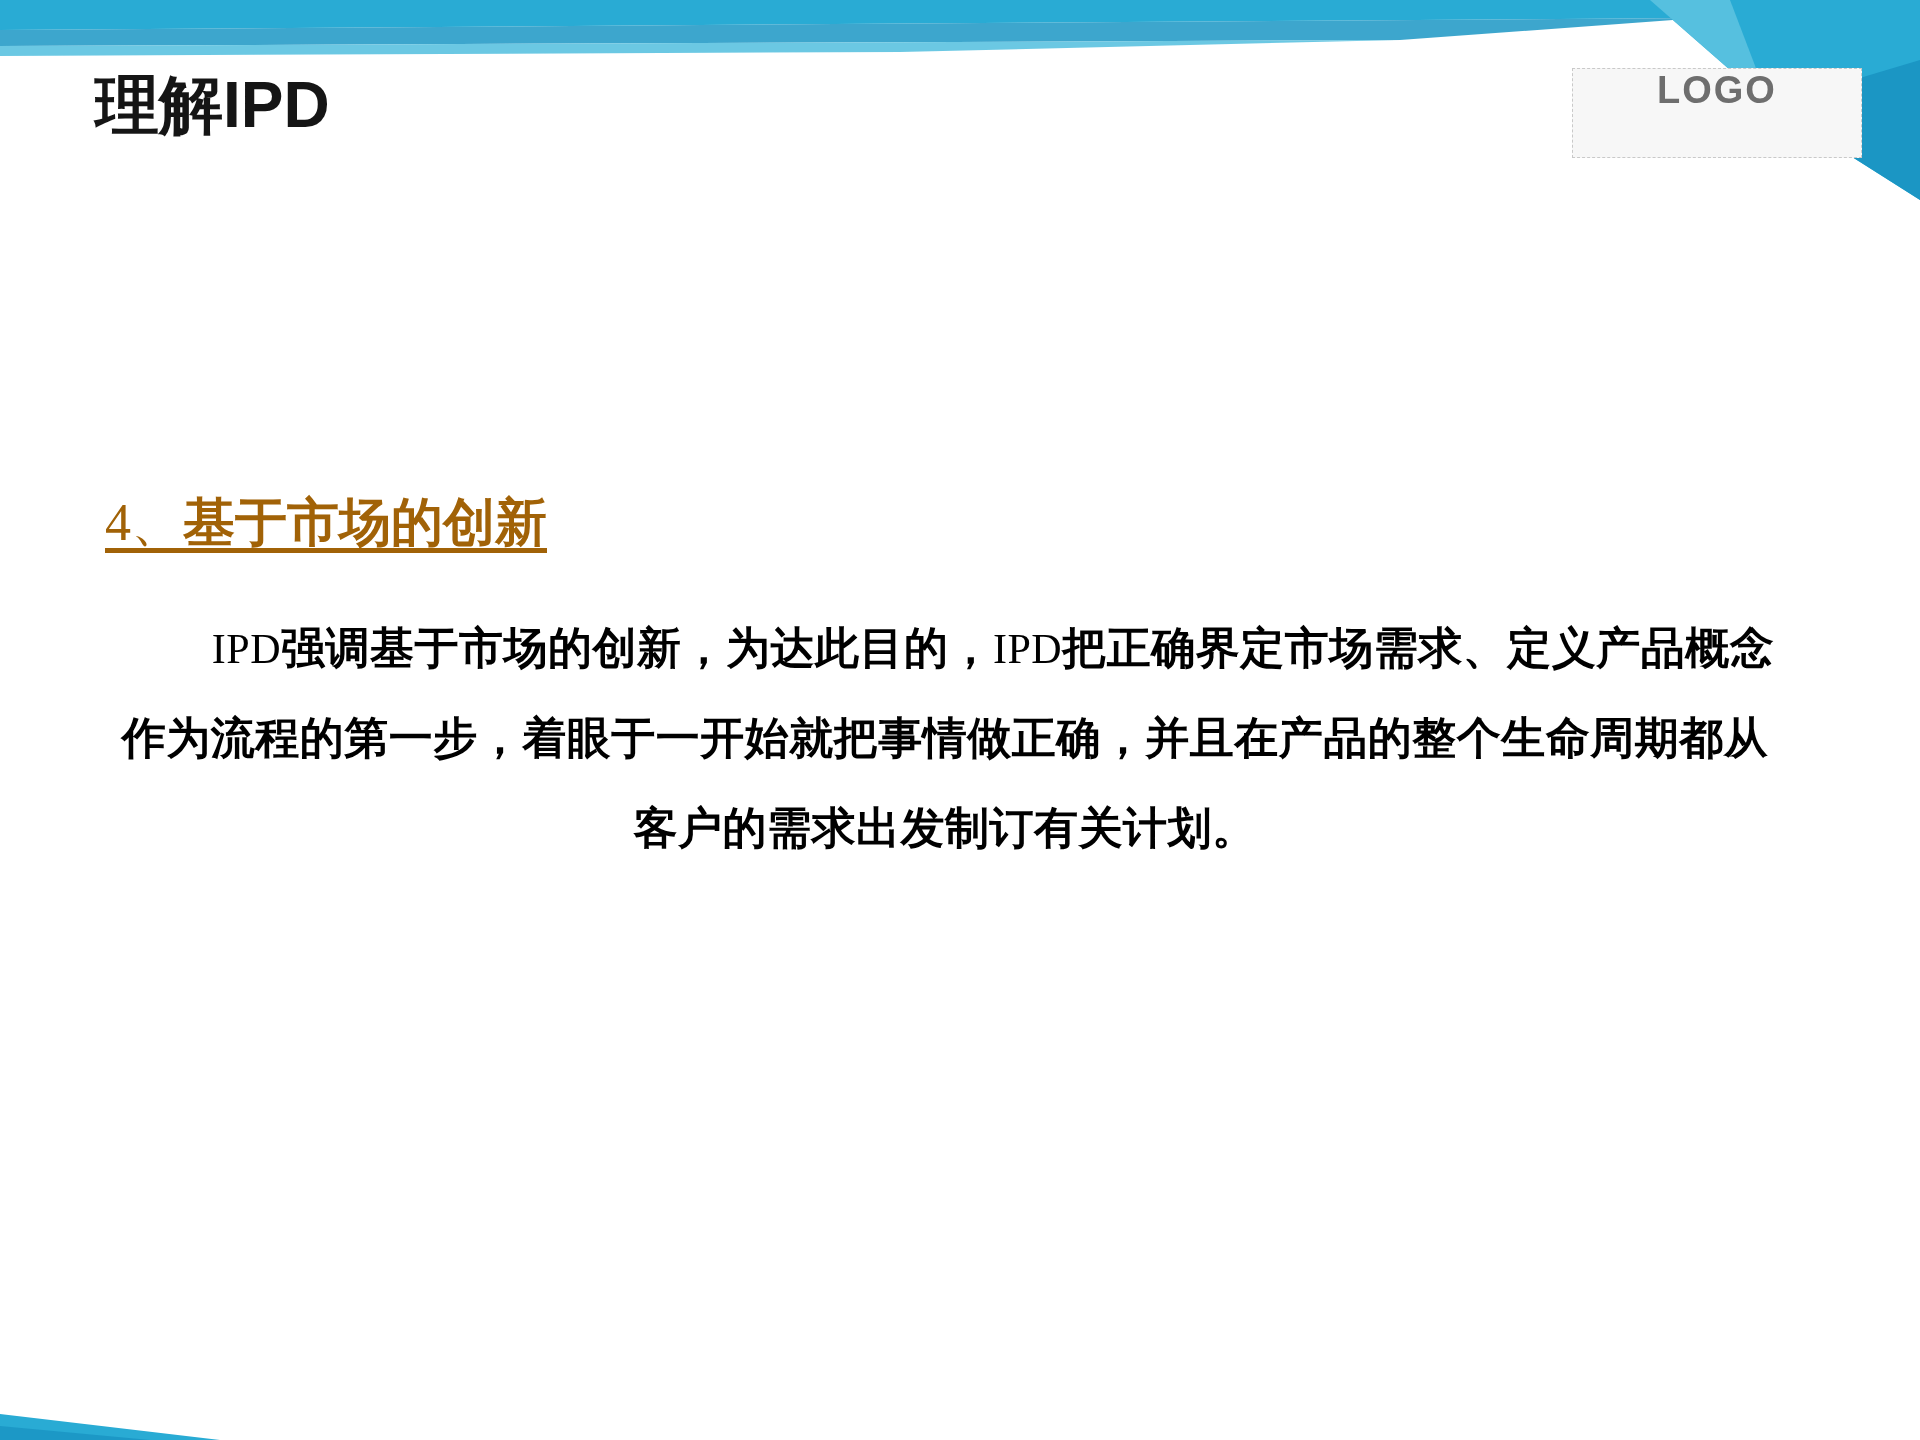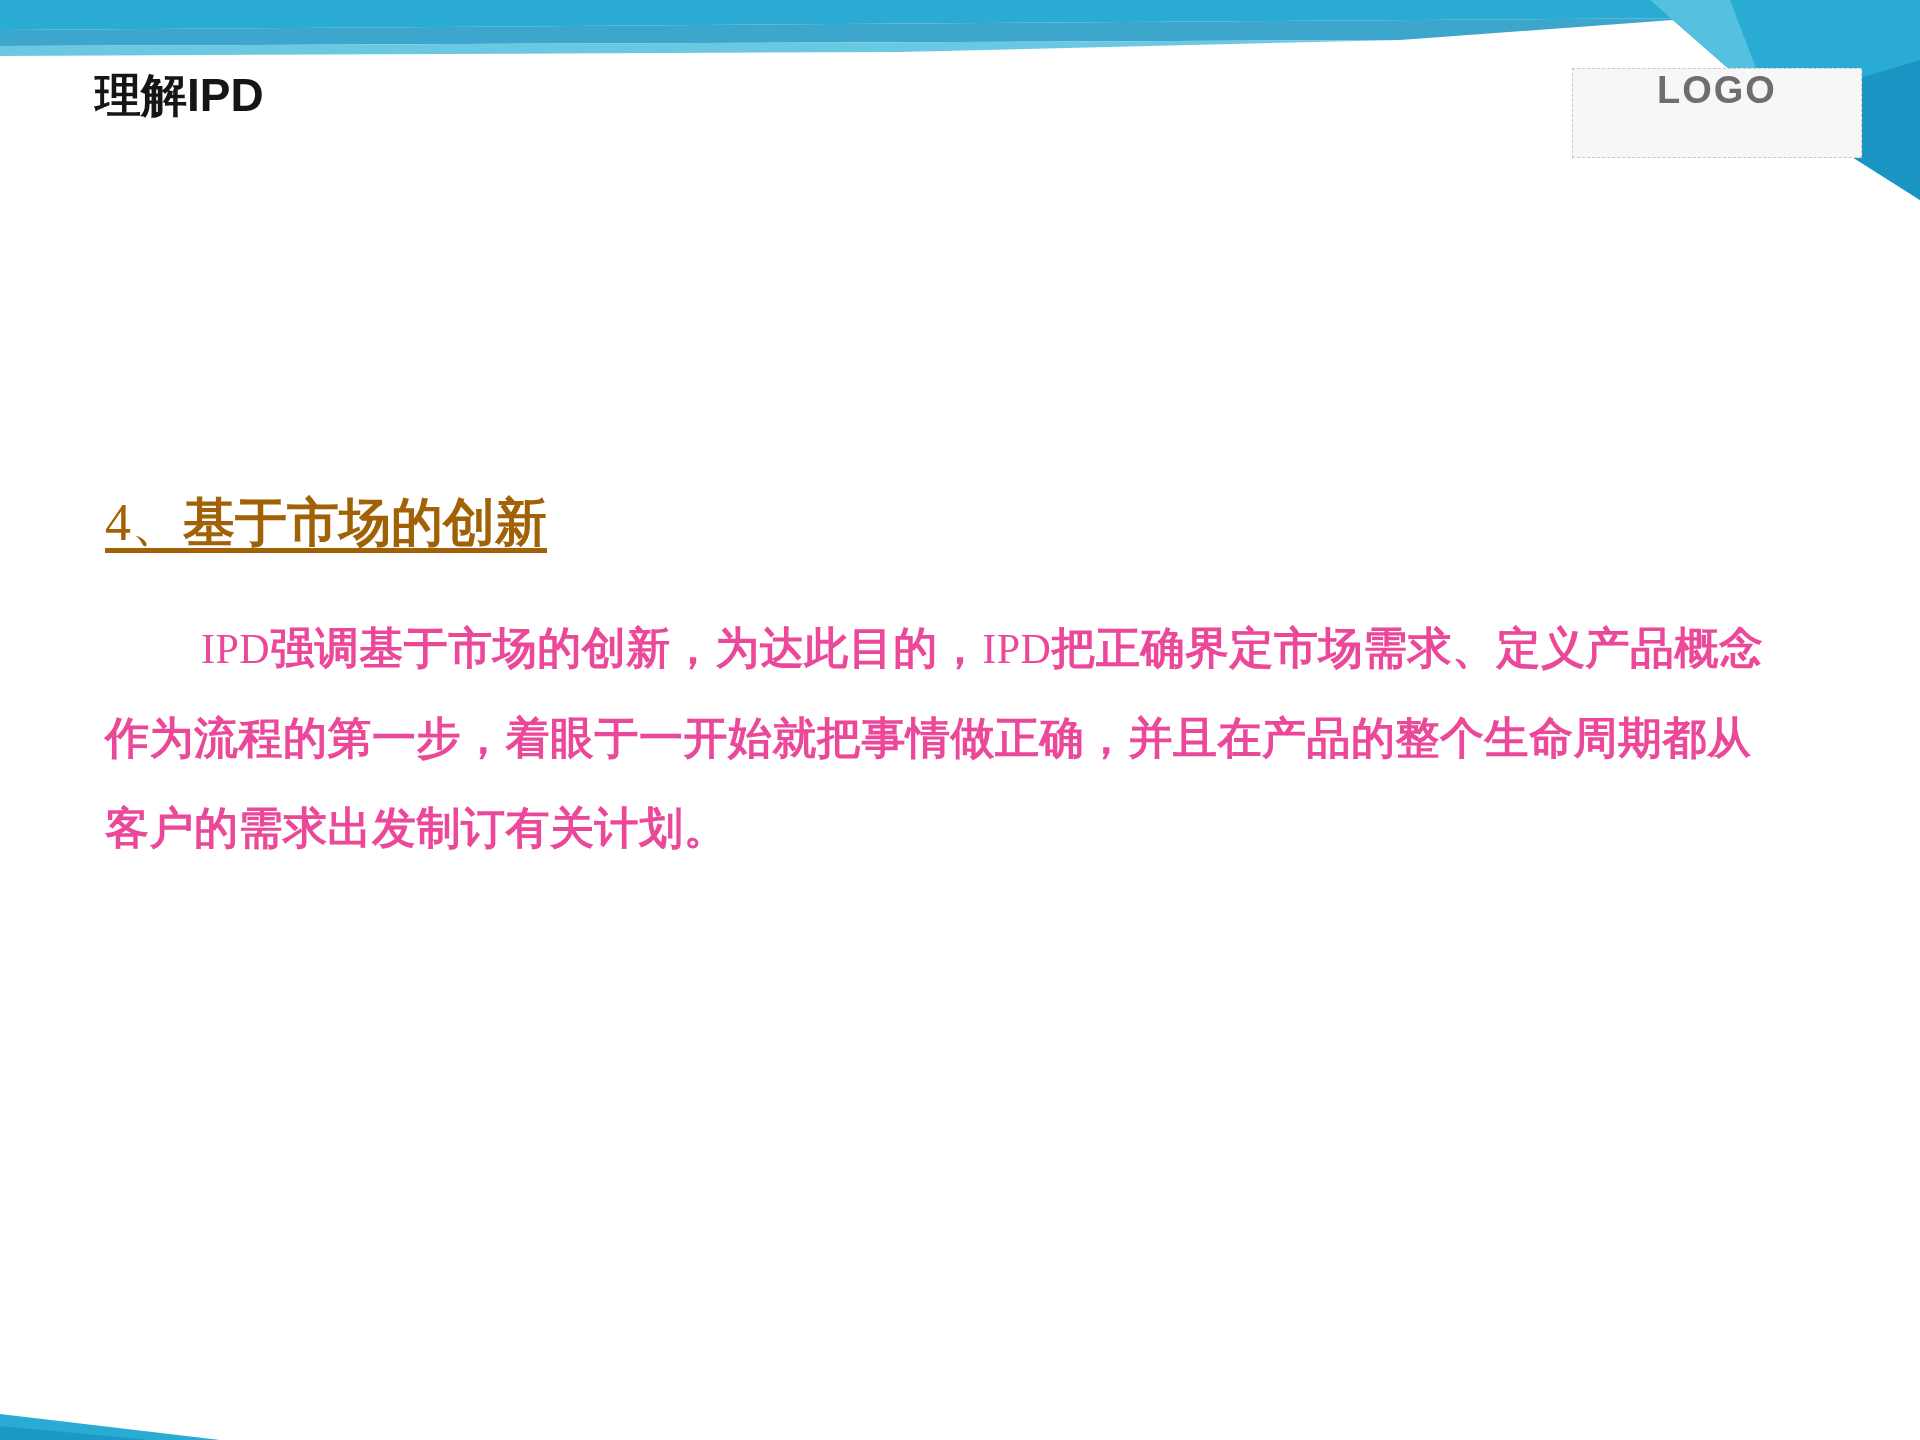--- a/index.html
+++ b/index.html
@@ -56,21 +56,21 @@
     overflow: hidden;
     pointer-events: none;
   }
   .corner-bottom svg { display: block; }
 
   
   .title {
     position: absolute;
     left: 95px;
     top: 70px;
-    font-size: 46px;
+    font-size: 64px;
     font-weight: bold;
     color: #151515;
     letter-spacing: 0px;
     white-space: nowrap;
     line-height: 1.1;
   }
 
   
   .logo-box {
     position: absolute;
@@ -109,25 +109,26 @@
     white-space: nowrap;
   }
   .heading .num {
     font-family: "Liberation Serif", serif;
     font-weight: normal;
   }
   .paragraph {
     margin-top: 48px;
     font-size: 44px;
     font-weight: bold;
-    color: #ec4899;
+    color: #000000;
     line-height: 2.05;
     text-indent: 96px;
     letter-spacing: 0.5px;
     width: 1680px;
+    text-align: center;
   }
   .paragraph .latin {
     font-family: "Liberation Serif", serif;
     font-weight: normal;
     font-size: 42px;
   }
 </style>
 </head>
 <body>
 

